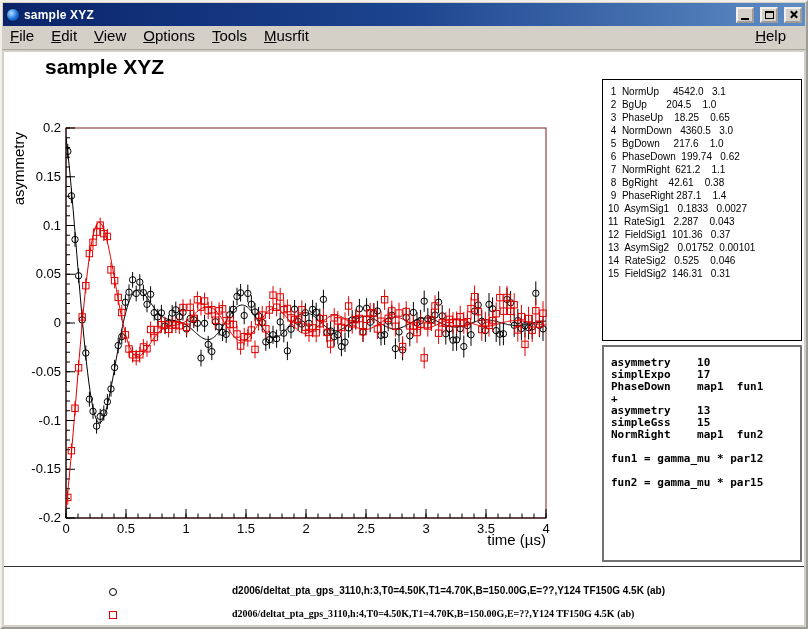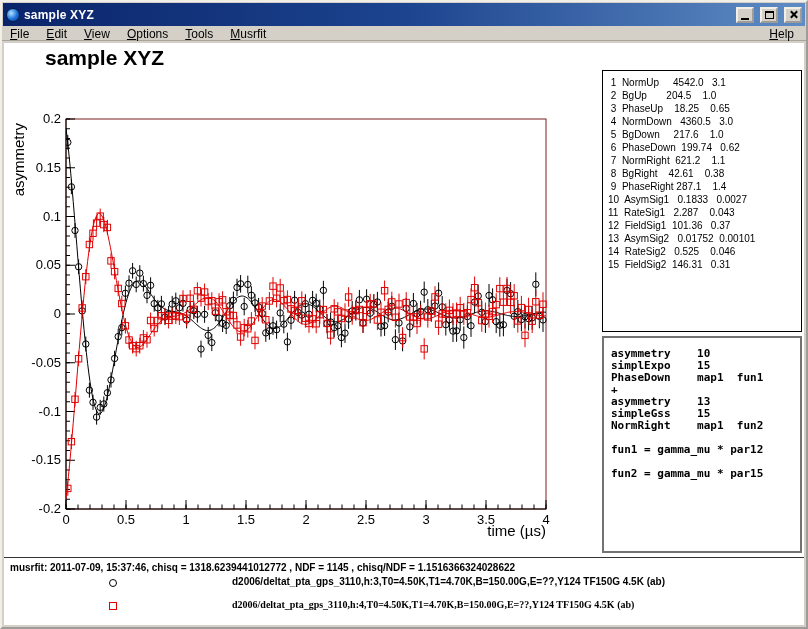--- a/index.html
+++ b/index.html
@@ -9,23 +9,23 @@
   .titlebar{height:23px;margin:1px;background:linear-gradient(90deg,#0a246a 0%,#1c448f 50%,#5f8cc4 100%);display:flex;align-items:center;padding:0 3px;gap:4px;flex:none}
   .app-icon{width:14px;height:14px;border-radius:50%;background:radial-gradient(circle at 35% 35%,#aee0ff,#1b6fd8 55%,#083a8a);border:1px solid #051f4a;flex:none}
   .title-text{color:#fff;font-weight:bold;font-size:12px;flex:1;white-space:nowrap;letter-spacing:.2px}
   .win-btn{width:18px;height:16px;background:#d4d0c8;border:2px outset #f2efe9;display:flex;align-items:center;justify-content:center;margin-left:2px;flex:none;cursor:default}
   .glyph-min{width:8px;height:2px;background:#000;margin-top:8px}
   .glyph-max{width:9px;height:8px;border:1px solid #000;border-top:2px solid #000}
   .glyph-close{position:relative;width:9px;height:9px}
   .glyph-close::before,.glyph-close::after{content:"";position:absolute;left:4px;top:0;width:2px;height:9px;background:#000}
   .glyph-close::before{transform:rotate(45deg)}
   .glyph-close::after{transform:rotate(-45deg)}
-  .menubar{height:14px;display:flex;align-items:center;font-size:12px;padding:0 8px;border-bottom:1px solid #a8a49c;flex:none;background:#d4d0c8}
+  .menubar{height:23px;display:flex;align-items:flex-start;font-size:15px;padding:0 8px;border-bottom:1px solid #a8a49c;flex:none;background:#d4d0c8}
   .menu-item{margin-right:17px;cursor:default;white-space:nowrap}
-  .menu-item.menu-help{margin-left:auto;margin-right:4px}
+  .menu-item.menu-help{margin-left:auto;margin-right:12px}
   .canvas{flex:1;margin:2px;background:#fff;position:relative;overflow:hidden}
   .plot-title{position:absolute;left:41px;top:3px;font-size:21px;font-weight:bold;color:#000}
   #plot-svg{position:absolute;left:0;top:0}
   #plot-svg text{font-family:"Liberation Sans",sans-serif;fill:#000}
   .param-box{position:absolute;left:598px;top:27px;width:200px;height:262px;border:1px solid #000;
              font-family:Liberation Sans, sans-serif;font-size:10px;line-height:13px;padding:5px;white-space:pre;color:#000}
   .theory-box{position:absolute;left:598px;top:293px;width:200px;height:217px;border:2px solid #737373;
               font-family:"DejaVu Sans Mono",monospace;font-size:11px;font-weight:bold;line-height:12px;padding:10px 7px;white-space:pre;color:#000}
   .footer-divider{position:absolute;left:0;top:514px;width:100%;border-top:1px solid #333}
   .status-text{position:absolute;left:6px;top:519px;font-size:10px;font-weight:bold;white-space:nowrap;color:#000}
@@ -734,23 +734,22 @@
             <line x1="531.7999999999986" y1="270.69374592137626" x2="531.7999999999986" y2="246.83603693332606"></line>
             <rect x="528.5999999999985" y="255.56489142735114" width="6.4" height="6.4"></rect>
             <line x1="535.3999999999987" y1="284.12720719251945" x2="535.3999999999987" y2="260.17986383636423"></line>
             <rect x="532.1999999999987" y="268.95353551444185" width="6.4" height="6.4"></rect>
             <line x1="538.9999999999986" y1="273.2736154035591" x2="538.9999999999986" y2="249.23630091938813"></line>
             <rect x="535.7999999999986" y="258.0549581614736" width="6.4" height="6.4"></rect>
           </g>
         </g>
       </svg>
     <div class="param-box" id="param-box"><div> 1  NormUp     4542.0   3.1</div><div> 2  BgUp       204.5    1.0</div><div> 3  PhaseUp    18.25    0.65</div><div> 4  NormDown   4360.5   3.0</div><div> 5  BgDown     217.6    1.0</div><div> 6  PhaseDown  199.74   0.62</div><div> 7  NormRight  621.2    1.1</div><div> 8  BgRight    42.61    0.38</div><div> 9  PhaseRight 287.1    1.4</div><div>10  AsymSig1   0.1833   0.0027</div><div>11  RateSig1   2.287    0.043</div><div>12  FieldSig1  101.36   0.37</div><div>13  AsymSig2   0.01752  0.00101</div><div>14  RateSig2   0.525    0.046</div><div>15  FieldSig2  146.31   0.31</div></div>
-    <div class="theory-box" id="theory-box"><div>asymmetry    10</div><div>simplExpo    15</div><div>PhaseDown    map1  fun1</div><div>+</div><div>asymmetry    13</div><div>simpleGss    15</div><div>NormRight    map1  fun2</div><div> </div><div>fun1 = gamma_mu * par12</div><div> </div><div>fun2 = gamma_mu * par15</div></div>
+    <div class="theory-box" id="theory-box"><div>asymmetry    10</div><div>simplExpo    17</div><div>PhaseDown    map1  fun1</div><div>+</div><div>asymmetry    13</div><div>simpleGss    15</div><div>NormRight    map1  fun2</div><div> </div><div>fun1 = gamma_mu * par12</div><div> </div><div>fun2 = gamma_mu * par15</div></div>
     <div class="footer-divider"></div>
-    <div class="status-text">musrfit: 2011-07-09, 15:37:46, chisq = 1318.6239441012772 , NDF = 1145 , chisq/NDF = 1.1516366324028622</div>
     <div id="legend">
         <div class="legend-row" style="top: 532px; text-decoration: underline;">
           <span class="legend-marker circle" style="border-color: rgb(0, 0, 0);"></span>
           <span class="legend-label">d2006/deltat_pta_gps_3110,h:3,T0=4.50K,T1=4.70K,B=150.00G,E=??,Y124 TF150G 4.5K (ab)</span>
         </div>
         <div class="legend-row" style="top: 555px; font-family: Liberation Serif, serif;">
           <span class="legend-marker square" style="border-color: rgb(225, 0, 0);"></span>
           <span class="legend-label">d2006/deltat_pta_gps_3110,h:4,T0=4.50K,T1=4.70K,B=150.00G,E=??,Y124 TF150G 4.5K (ab)</span>
         </div>
       </div>

